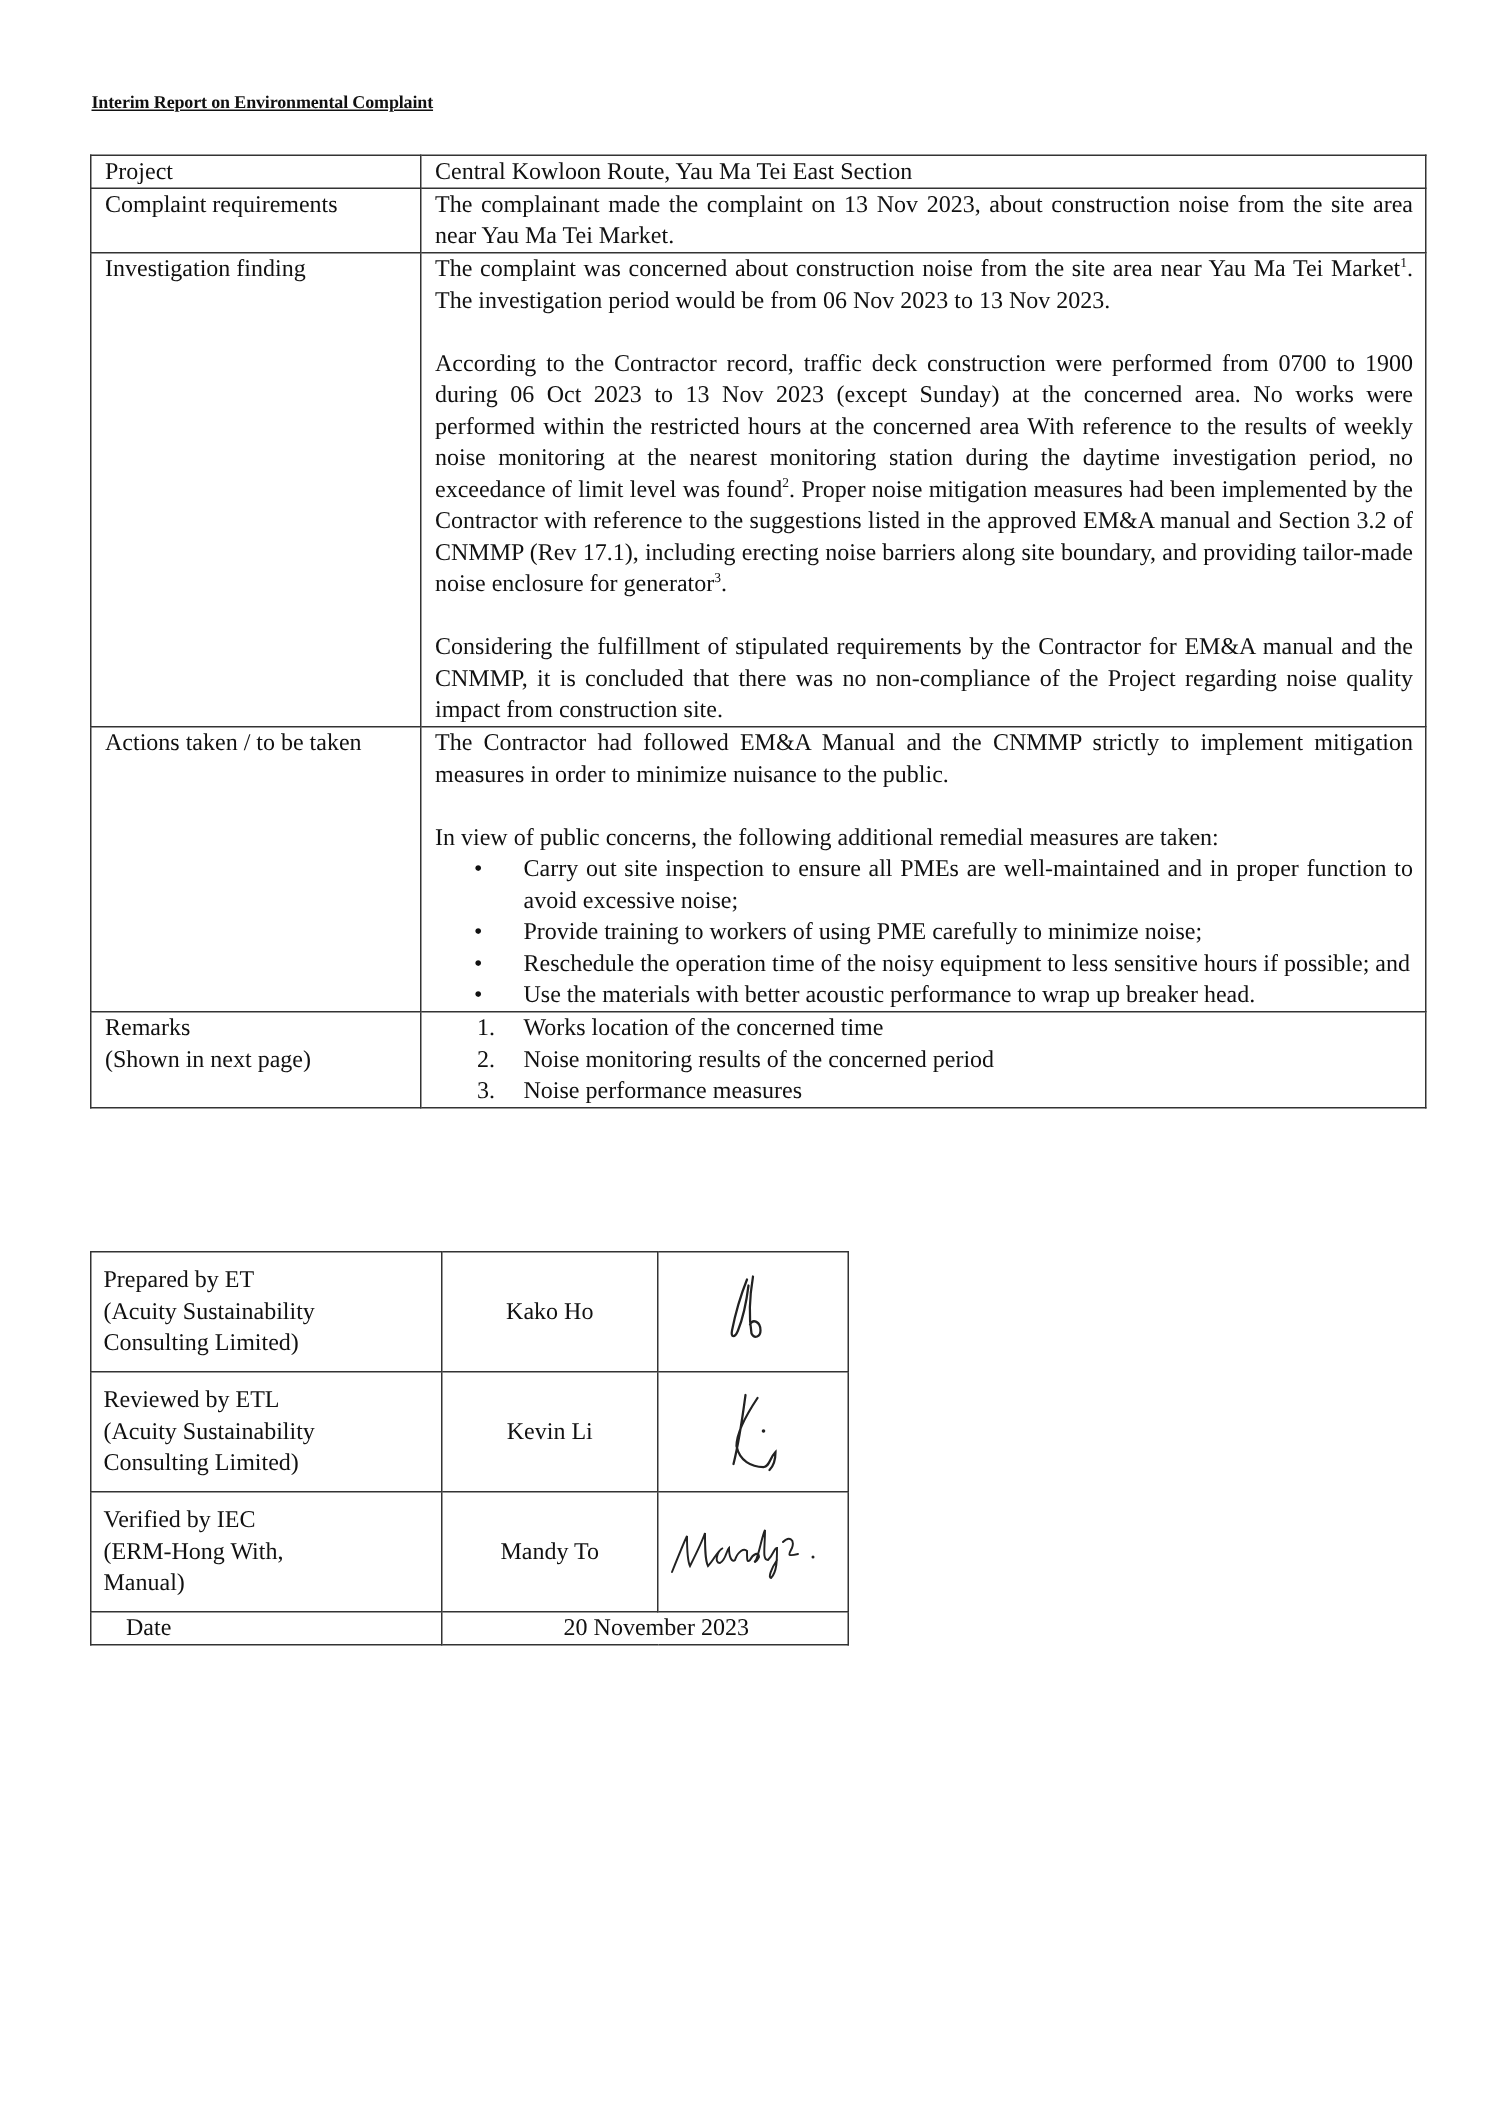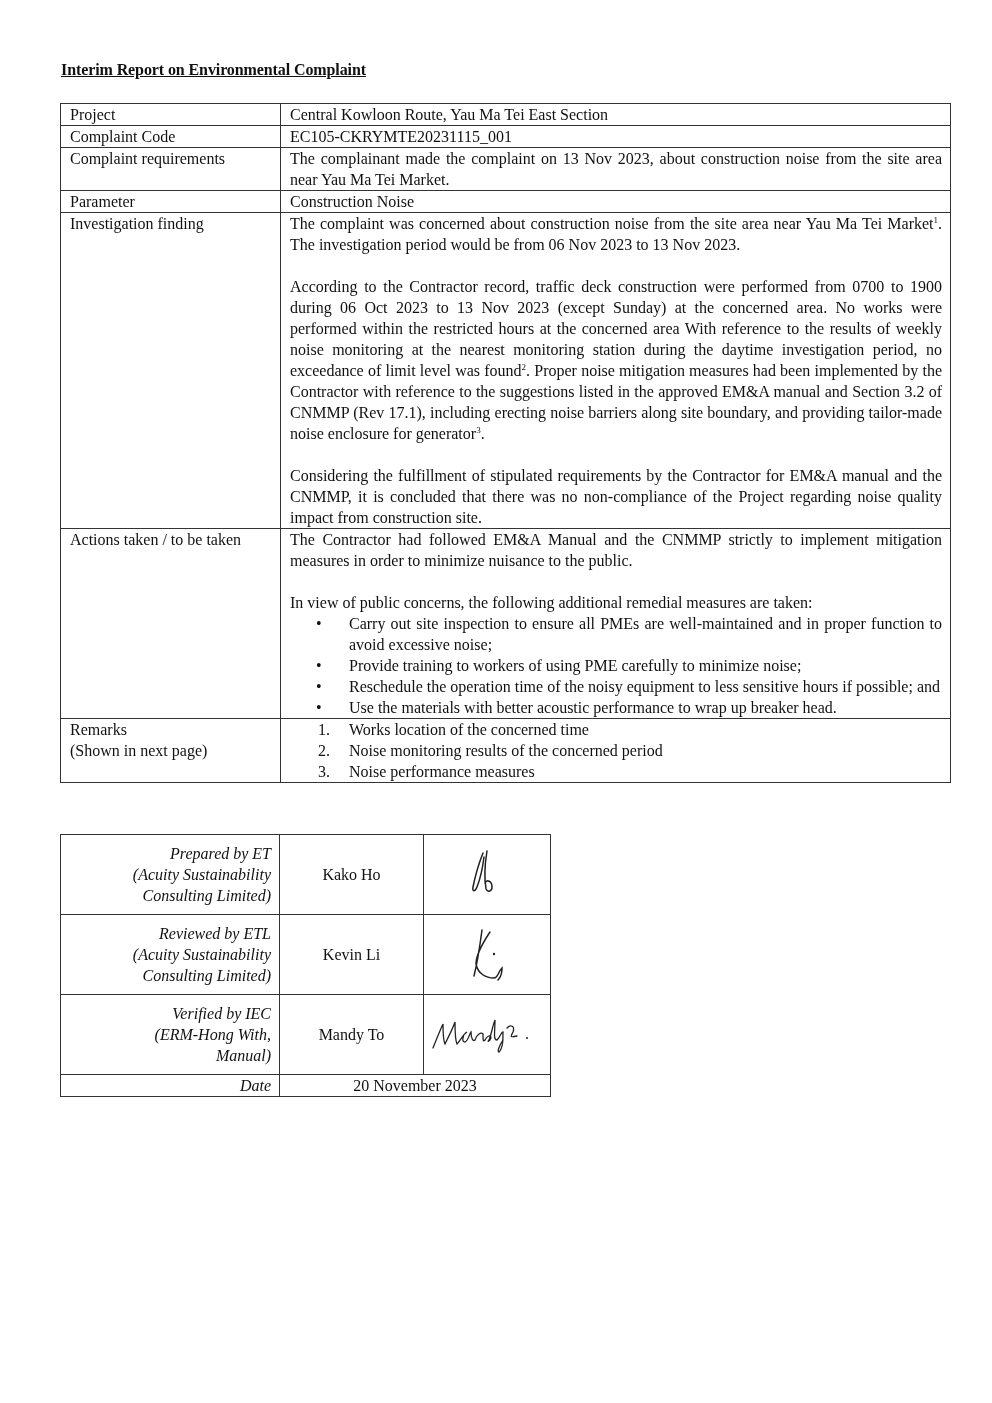--- a/index.html
+++ b/index.html
@@ -1,62 +1,54 @@
 <!DOCTYPE html>
 <html><head>
 <meta charset="utf-8">
 <style>
   html, body { margin: 0; padding: 0; background: #ffffff; }
   body { width: 992px; height: 1403px; position: relative; font-family: "Liberation Serif", serif; color: #111; }
-  .title { position: absolute; left: 61px; top: 61px; font-weight: bold; font-size: 16px; text-decoration: underline; letter-spacing: -0.1px; }
+  .title { position: absolute; left: 61px; top: 61px; font-weight: bold; font-size: 12px; text-decoration: underline; letter-spacing: -0.1px; }
   table.main { position: absolute; left: 60px; top: 103px; width: 891px; border-collapse: collapse; font-size: 16px; line-height: 21px; }
   table.main td { border: 1px solid #333; vertical-align: top; padding: 0 8px 0 9px; }
   table.main td.label { width: 202px; margin-left: 19px; }
   .para { text-align: justify; margin: 0; }
   .gap { height: 21px; }
   ul.bul { margin: 0; padding: 0 0 0 59px; list-style: none; }
   ul.bul li { position: relative; text-align: justify; }
   ul.bul li::before { content: "\2022"; position: absolute; left: -33px; top: 0; font-size: 16px; }
   ol.rem { margin: 0; padding: 0 0 0 59px; list-style: none; }
   ol.rem li { position: relative; }
   ol.rem li .num { position: absolute; left: -31px; }
   sup { font-size: 9px; line-height: 0; vertical-align: super; }
   table.sig { position: absolute; left: 60px; top: 834px; border-collapse: collapse; font-size: 16px; line-height: 21px; }
   table.sig td { border: 1px solid #333; padding: 0 8px; }
-  table.sig td.role { width: 202px; text-align: right; vertical-align: middle; height: 79px; font-style: italic; }
+  table.sig td.role { width: 202px; text-align: left; vertical-align: middle; height: 79px; }
   table.sig td.name { width: 127px; text-align: center; vertical-align: middle; }
   table.sig td.signature { width: 126px; text-align: center; vertical-align: middle; padding: 0; }
-  table.sig tr.date-row td { height: 20px; }
+  table.sig tr.date-row td { height: 20px; padding-left: 23px; }
   table.sig td.date-val { text-align: center; }
   svg.sg { display: block; margin: 0 auto; }
 </style>
 </head>
 <body>
 
 <div class="title">Interim Report on Environmental Complaint</div>
 
 <table class="main">
   <tbody>
       <tr>
     <td class="label">Project</td>
     <td>Central Kowloon Route, Yau Ma Tei East Section</td>
   </tr>
   <tr>
-    <td class="label">Complaint Code</td>
-    <td>EC105-CKRYMTE20231115_001</td>
-  </tr>
-  <tr>
     <td class="label">Complaint requirements</td>
     <td>
           <p class="para" style="font-size:16px;">The complainant made the complaint on 13 Nov 2023, about construction noise from the site area near Yau Ma Tei Market.</p>
         </td>
-  </tr>
-  <tr>
-    <td class="label">Parameter</td>
-    <td>Construction Noise</td>
   </tr>
   <tr>
     <td class="label">Investigation finding</td>
     <td>
       <p class="para"><span>The complaint was concerned about construction noise from the site area near Yau Ma Tei Market</span><sup>1</sup><span>. The investigation period would be from 06 Nov 2023 to 13 Nov 2023.</span></p>
       <div class="gap"></div>
       <p class="para"><span>According to the Contractor record, traffic deck construction were performed from 0700 to 1900 during 06 Oct 2023 to 13 Nov 2023 (except Sunday) at the concerned area. No works were performed within the restricted hours at the concerned area With reference to the results of weekly noise monitoring at the nearest monitoring station during the daytime investigation period, no exceedance of limit level was found</span><sup>2</sup><span>. Proper noise mitigation measures had been implemented by the Contractor with reference to the suggestions listed in the approved EM&amp;A manual and Section 3.2 of CNMMP (Rev 17.1), including erecting noise barriers along site boundary, and providing tailor-made noise enclosure for generator</span><sup>3</sup><span>.</span></p>
       <div class="gap"></div>
       <p class="para">Considering the fulfillment of stipulated requirements by the Contractor for EM&amp;A manual and the CNMMP, it is concluded that there was no non-compliance of the Project regarding noise quality impact from construction site.</p>
     </td>

